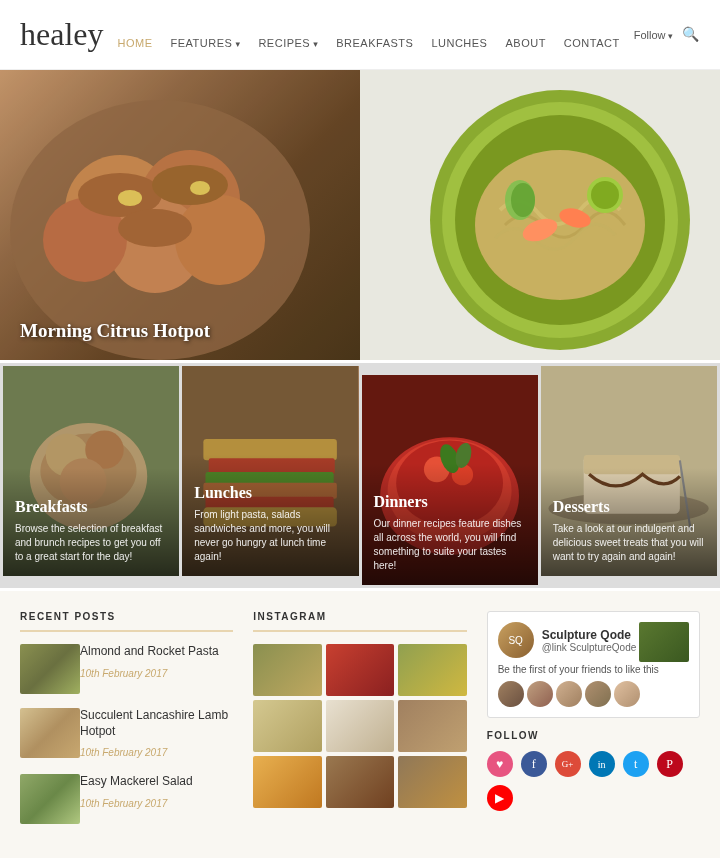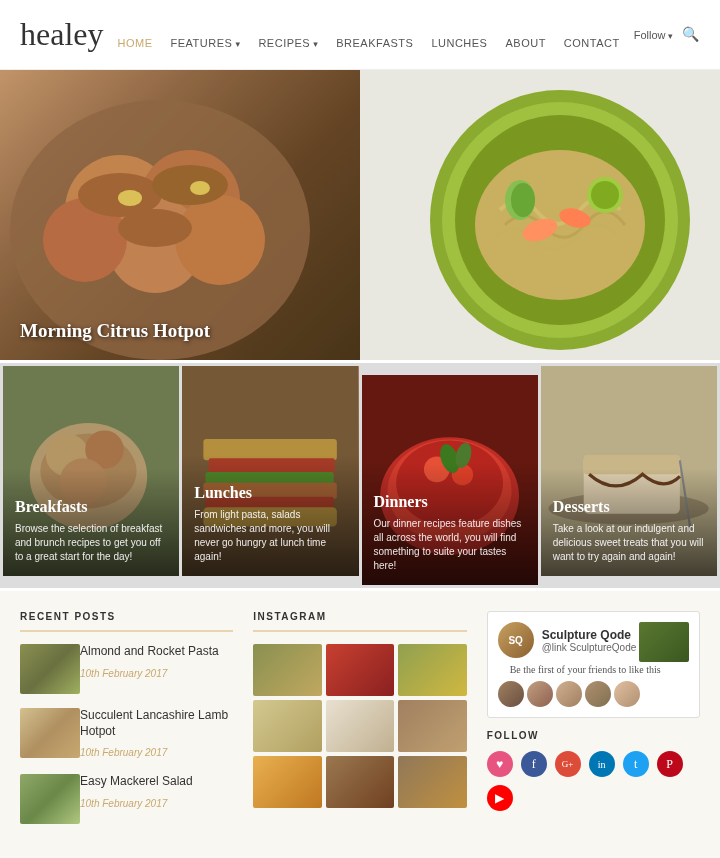--- a/index.html
+++ b/index.html
@@ -102,34 +102,34 @@
     
     .fb-box {
       background: #fff; border: 1px solid #ddd; border-radius: 3px;
       padding: 10px; font-family: Arial, sans-serif;
     }
     .fb-header { display: flex; align-items: center; gap: 8px; margin-bottom: 6px; }
     .fb-logo {
       width: 36px; height: 36px; border-radius: 50%;
       background: linear-gradient(135deg, #c8a060, #8a6030);
       display: flex; align-items: center; justify-content: center;
-      color: #fff; font-size: 10px; font-weight: bold;
+      color: #fff; font-size: 10px; font-weight: normal;
     }
     .fb-name { font-size: 12px; font-weight: bold; color: #333; }
     .fb-sub { font-size: 10px; color: #666; }
     .fb-actions { display: flex; justify-content: space-between; margin: 6px 0; }
     .fb-like-btn {
       background: #4267B2; color: #fff; border: none; padding: 4px 10px;
       font-size: 10px; border-radius: 3px; cursor: pointer;
     }
     .fb-shop-btn {
       background: #fff; color: #4267B2; border: 1px solid #4267B2;
       padding: 4px 10px; font-size: 10px; border-radius: 3px; cursor: pointer;
     }
-    .fb-promo { font-size: 10px; color: #555; margin: 6px 12px; font-family: Liberation Serif, serif; }
+    .fb-promo { font-size: 10px; color: #555; margin: 6px 0; }
     .fb-friends { display: flex; gap: 3px; margin-top: 6px; }
     .fb-avatar {
       width: 26px; height: 26px; border-radius: 50%;
       background: linear-gradient(135deg, #a08060, #6a5040);
     }
     .fb-avatar.av2 { background: linear-gradient(135deg, #c0a080, #906050); }
     .fb-avatar.av3 { background: linear-gradient(135deg, #d0b090, #a08060); }
     .fb-avatar.av4 { background: linear-gradient(135deg, #b09070, #807050); }
     .fb-avatar.av5 { background: linear-gradient(135deg, #e0c0a0, #b09070); }
     .fb-corner-img {

